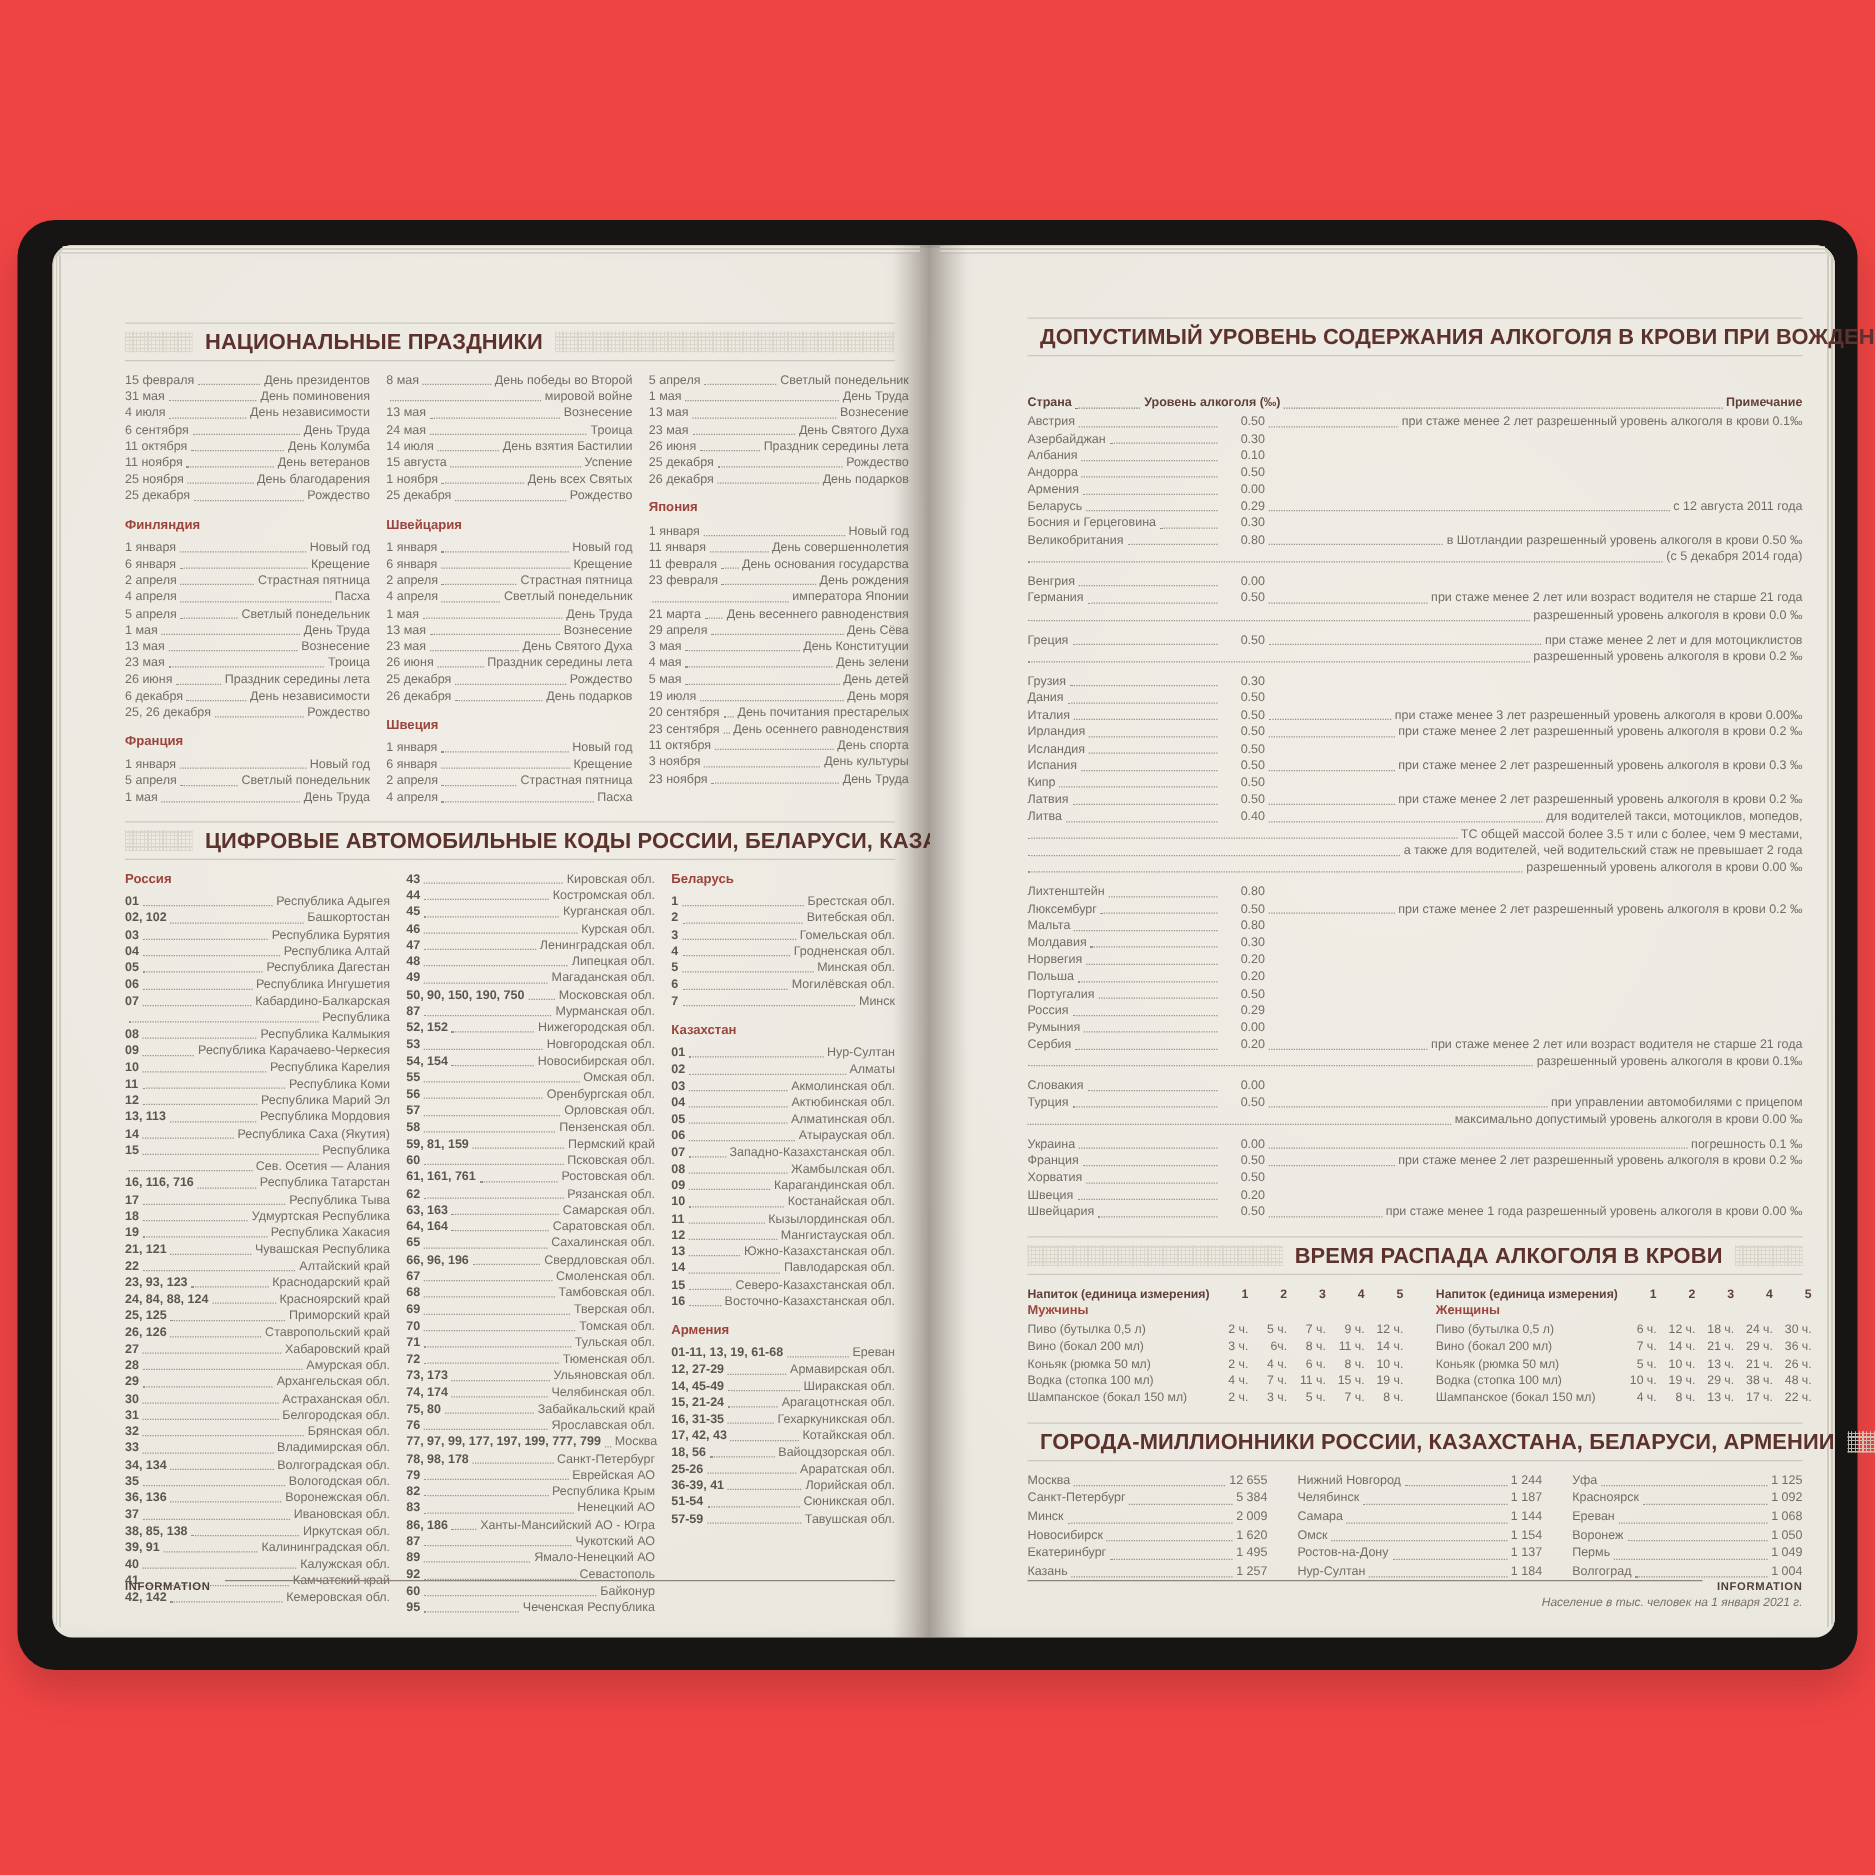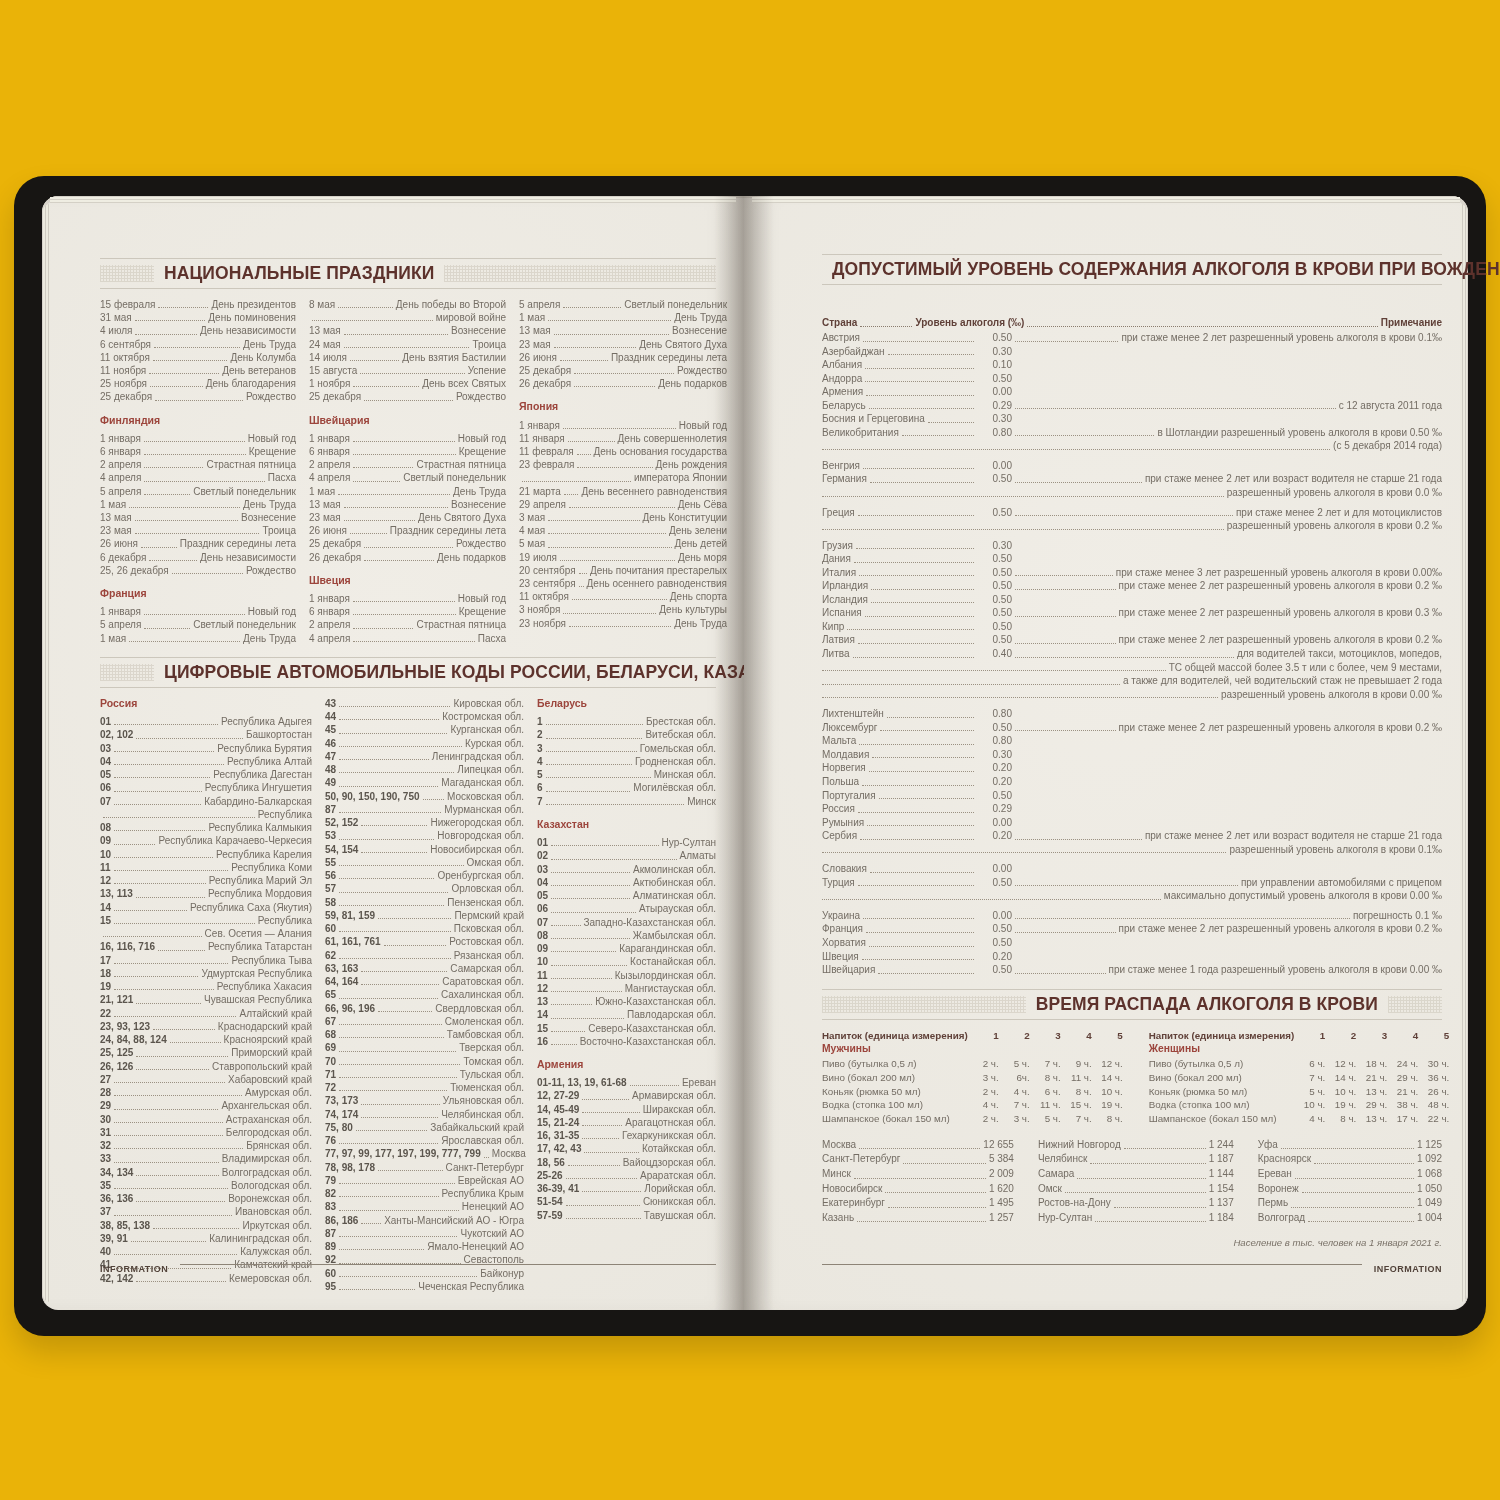--- a/index.html
+++ b/index.html
@@ -1,17 +1,17 @@
 <!DOCTYPE html>
 <html><head>
 <meta charset="utf-8">
 <style>
   html,body{margin:0;padding:0;background:#ffffff;width:1500px;height:1500px;overflow:hidden;
     font-family:"Liberation Sans",sans-serif;-webkit-font-smoothing:antialiased;}
-  .scene{position:relative;width:1500px;height:1500px;background:#eab308;}
+  .scene{position:relative;width:1500px;height:1500px;background:#ef4444;}
   .cover{position:absolute;left:14px;top:176px;width:1472px;height:1160px;background:#171513;
     border-radius:30px;box-shadow:0 16px 30px rgba(0,0,0,.16);}
   .page{position:absolute;top:196px;height:1114px;background:
     radial-gradient(130% 105% at 50% 38%,#f0ede6 0%,#eae7df 70%,#e3dfd6 100%);}
   .page-left{left:42px;width:702px;border-radius:16px 0 0 16px;
     box-shadow:inset -26px 0 30px -22px rgba(60,50,40,.35), inset 3px 3px 0 -1px #d9d5cc;}
   .page-right{left:744px;width:724px;border-radius:0 16px 16px 0;
     box-shadow:inset 26px 0 30px -22px rgba(60,50,40,.30), inset -3px 3px 0 -1px #d9d5cc;}
   .stack-left{position:absolute;left:1px;top:8px;bottom:8px;width:7px;border-radius:14px 0 0 14px;
     background:repeating-linear-gradient(90deg,#eceade 0 1.5px,#cfcbc1 1.5px 3px);}
@@ -1538,20 +1538,25 @@
                 <span class="dcell">8 ч.</span>
                 <span class="dcell">13 ч.</span>
                 <span class="dcell">17 ч.</span>
                 <span class="dcell">22 ч.</span>
               </div>
             </div>
           </div>
       </div>
 
       <div class="sec mt-band">
+        <div class="band">
+          <span class="pat pat-f"></span>
+          <h2>ГОРОДА-МИЛЛИОННИКИ РОССИИ, КАЗАХСТАНА, БЕЛАРУСИ, АРМЕНИИ</h2>
+          <span class="pat pat-s"></span>
+        </div>
         <div class="ccols">
             <div class="col">
               <div class="lrow">
                 <span class="ll">Москва</span>
                 <span class="dt"></span>
                 <span class="lr">12 655</span>
               </div>
               <div class="lrow">
                 <span class="ll">Санкт-Петербург</span>
                 <span class="dt"></span>

